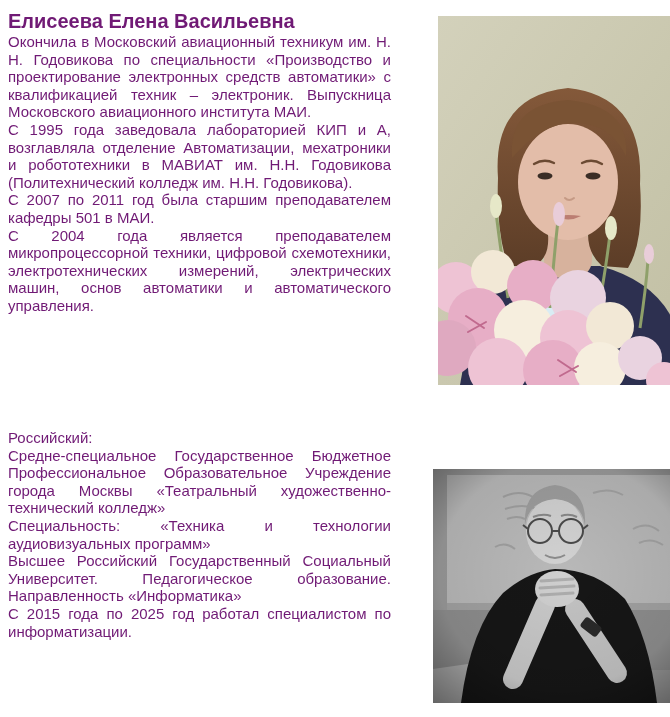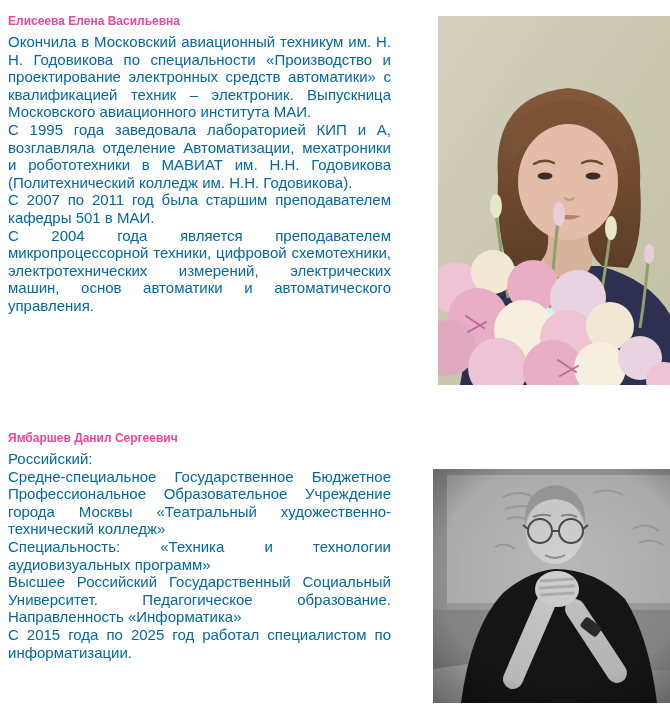--- a/index.html
+++ b/index.html
@@ -13,30 +13,30 @@
   }
   .profile-text {
     position: absolute;
     left: 8px;
     width: 383px;
   }
   .profile-text.first  { top: 12px; }
   .profile-text.second { top: 429px; }
   .profile-name {
     margin: 0 0 3px 0;
-    font-size: 12px;
+    font-size: 20px;
     line-height: 18px;
     font-weight: bold;
-    color: #ec4899;
+    color: #701a75;
   }
   .profile-body .para {
     margin: 0;
     font-size: 15px;
     line-height: 17.6px;
-    color: #0369a1;
+    color: #701a75;
     text-align: justify;
   }
   .photo {
     position: absolute;
     display: block;
     line-height: 0;
   }
   .photo svg { display: block; }
   .photo-1 { left: 398px; top: 0px;   width: 256px; height: 369px; }
   .photo-2 { left: 393px; top: 453px; width: 260px; height: 234px; }
@@ -114,21 +114,20 @@
         <circle cx="162" cy="352" r="26" fill="#f6eede"></circle>
         <circle cx="202" cy="342" r="22" fill="#e9d3e0"></circle>
         <circle cx="226" cy="364" r="18" fill="#eec3d4"></circle>
         <path d="M28 300 L46 312 M30 316 L48 306" stroke="#c06a8e" stroke-width="2" stroke-linecap="round"></path>
         <path d="M120 344 L138 356 M122 360 L140 350" stroke="#c06a8e" stroke-width="2" stroke-linecap="round"></path>
       </g>
     </svg>
   </figure>
 
   <section class="profile-text second">
-    <h2 class="profile-name">Ямбаршев Данил Сергеевич</h2>
     <div class="profile-body">
         <div class="para">Российский:</div>
         <div class="para">Средне-специальное Государственное Бюджетное Профессиональное Образовательное Учреждение города Москвы «Театральный художественно-технический колледж»</div>
         <div class="para">Специальность: «Техника и технологии аудиовизуальных программ»</div>
         <div class="para">Высшее Российский Государственный Социальный Университет. Педагогическое образование. Направленность «Информатика»</div>
         <div class="para">С 2015 года по 2025 год работал специалистом по информатизации.</div>
       </div>
   </section>
 
   <figure class="photo photo-2" aria-label="Чёрно-белый портрет молодого мужчины в очках и тёмной толстовке со сложенными перед лицом руками, на фоне маркерной доски">

